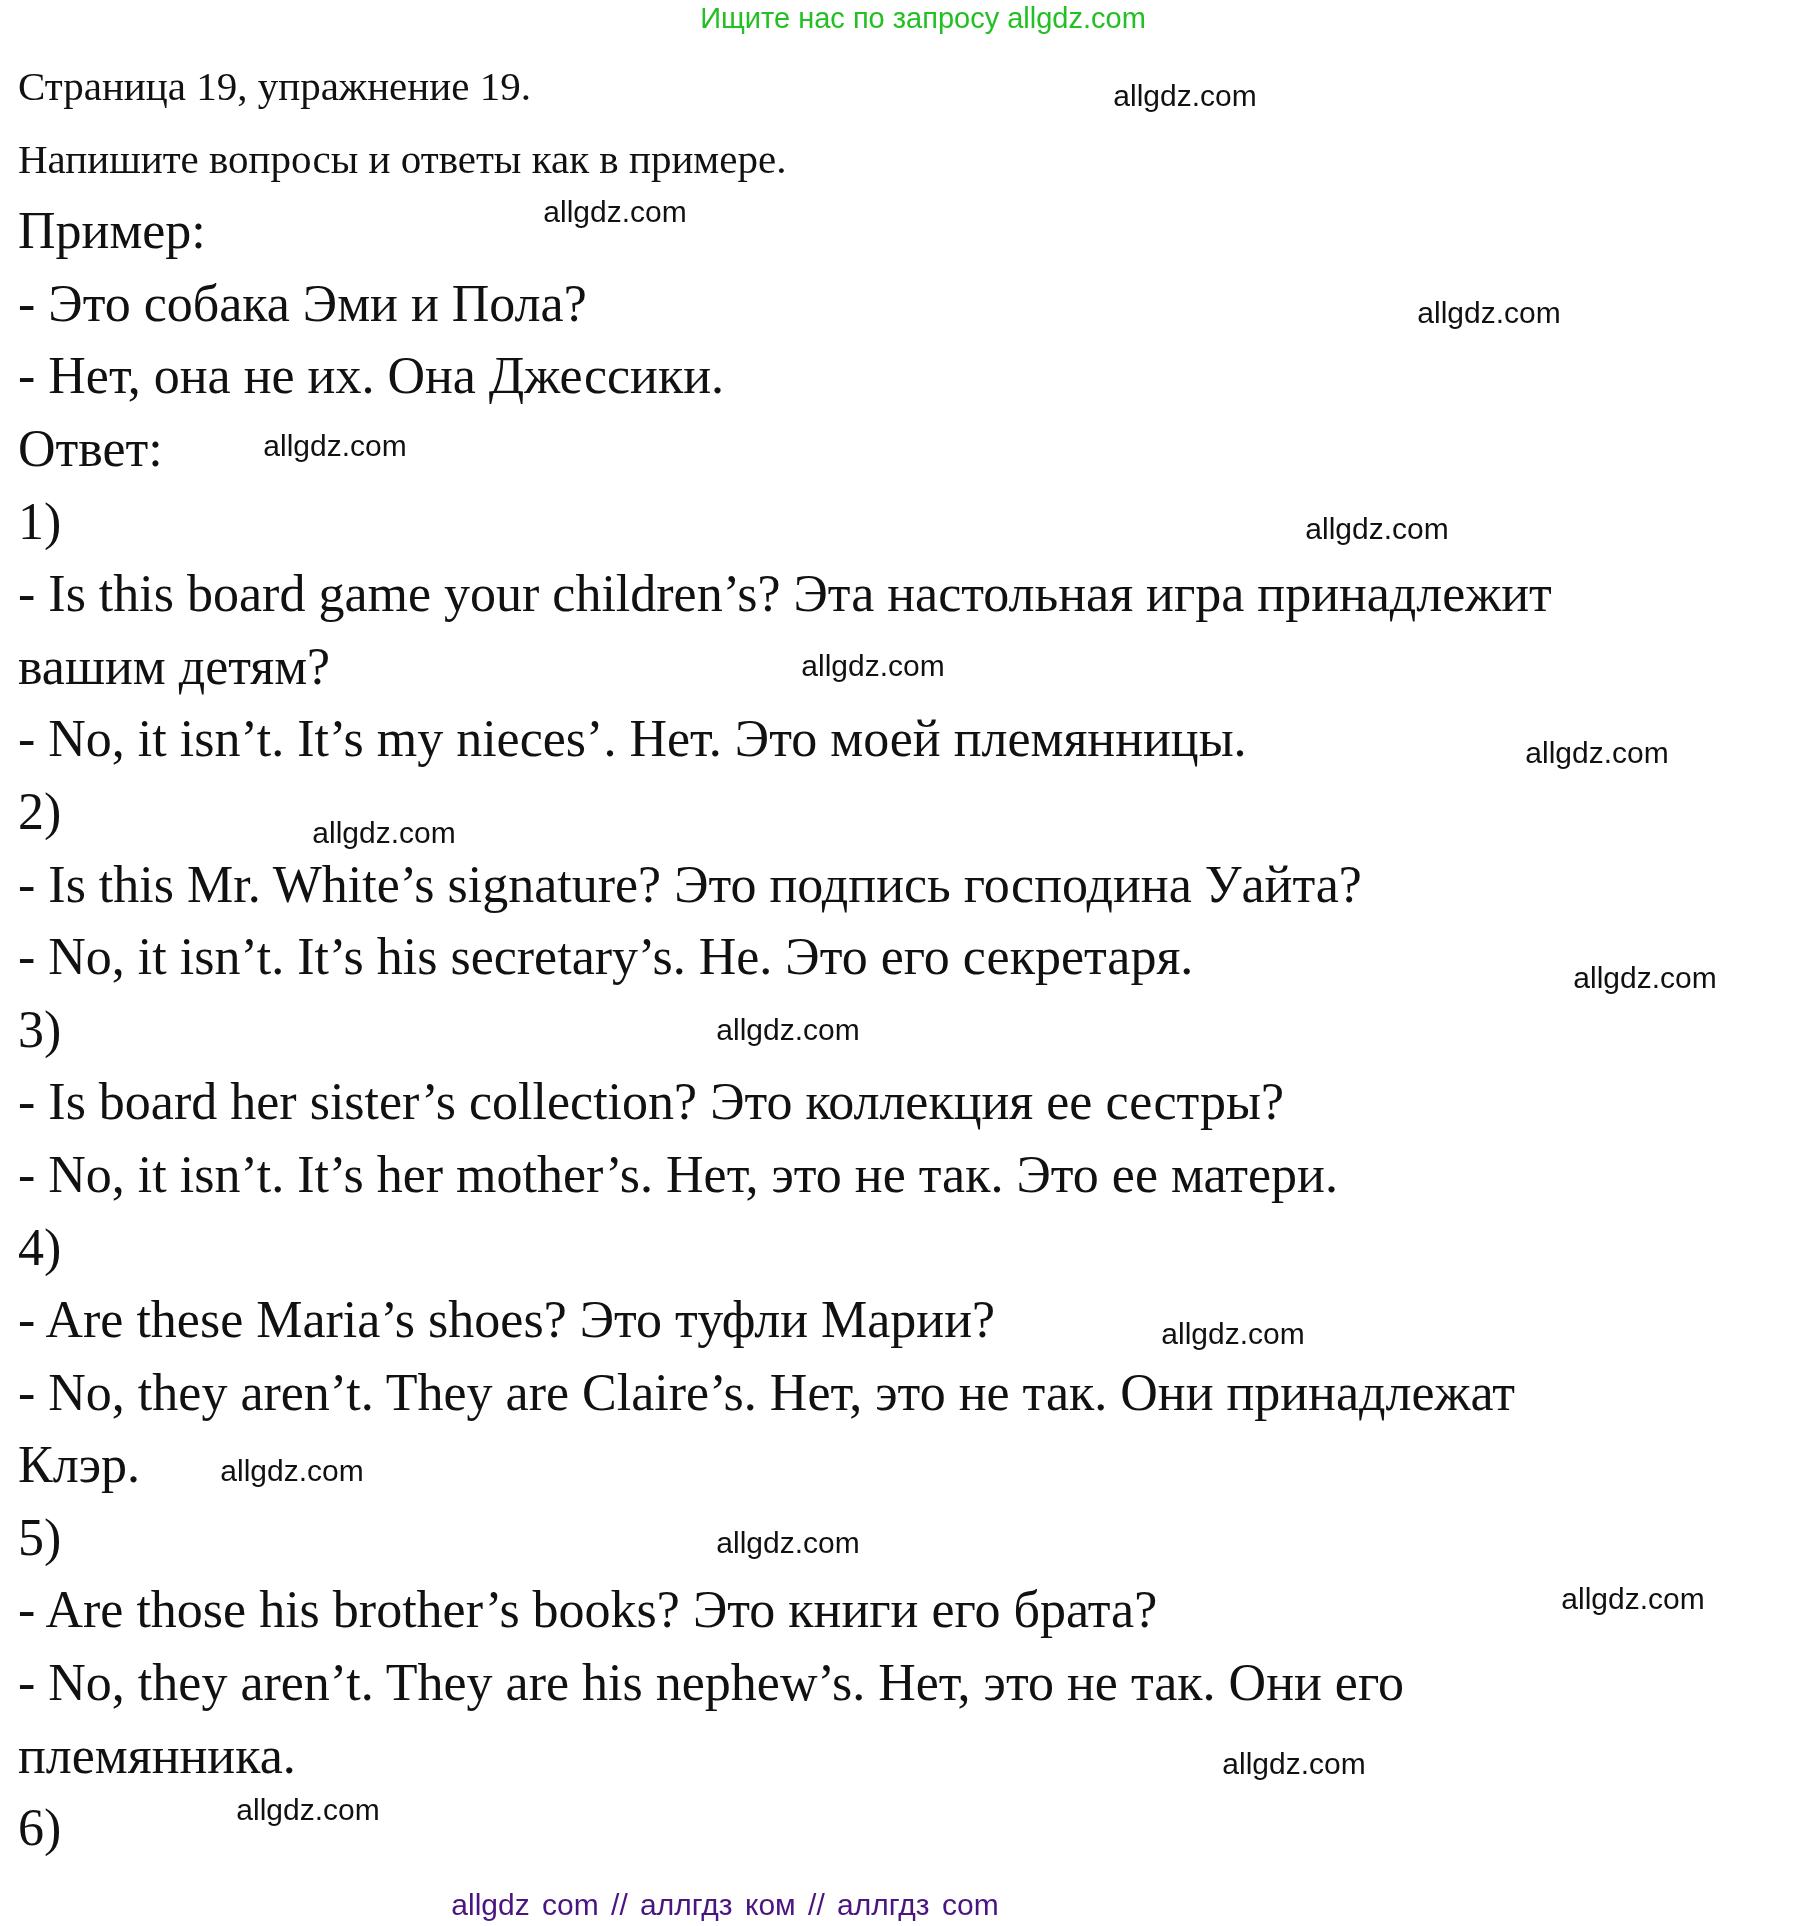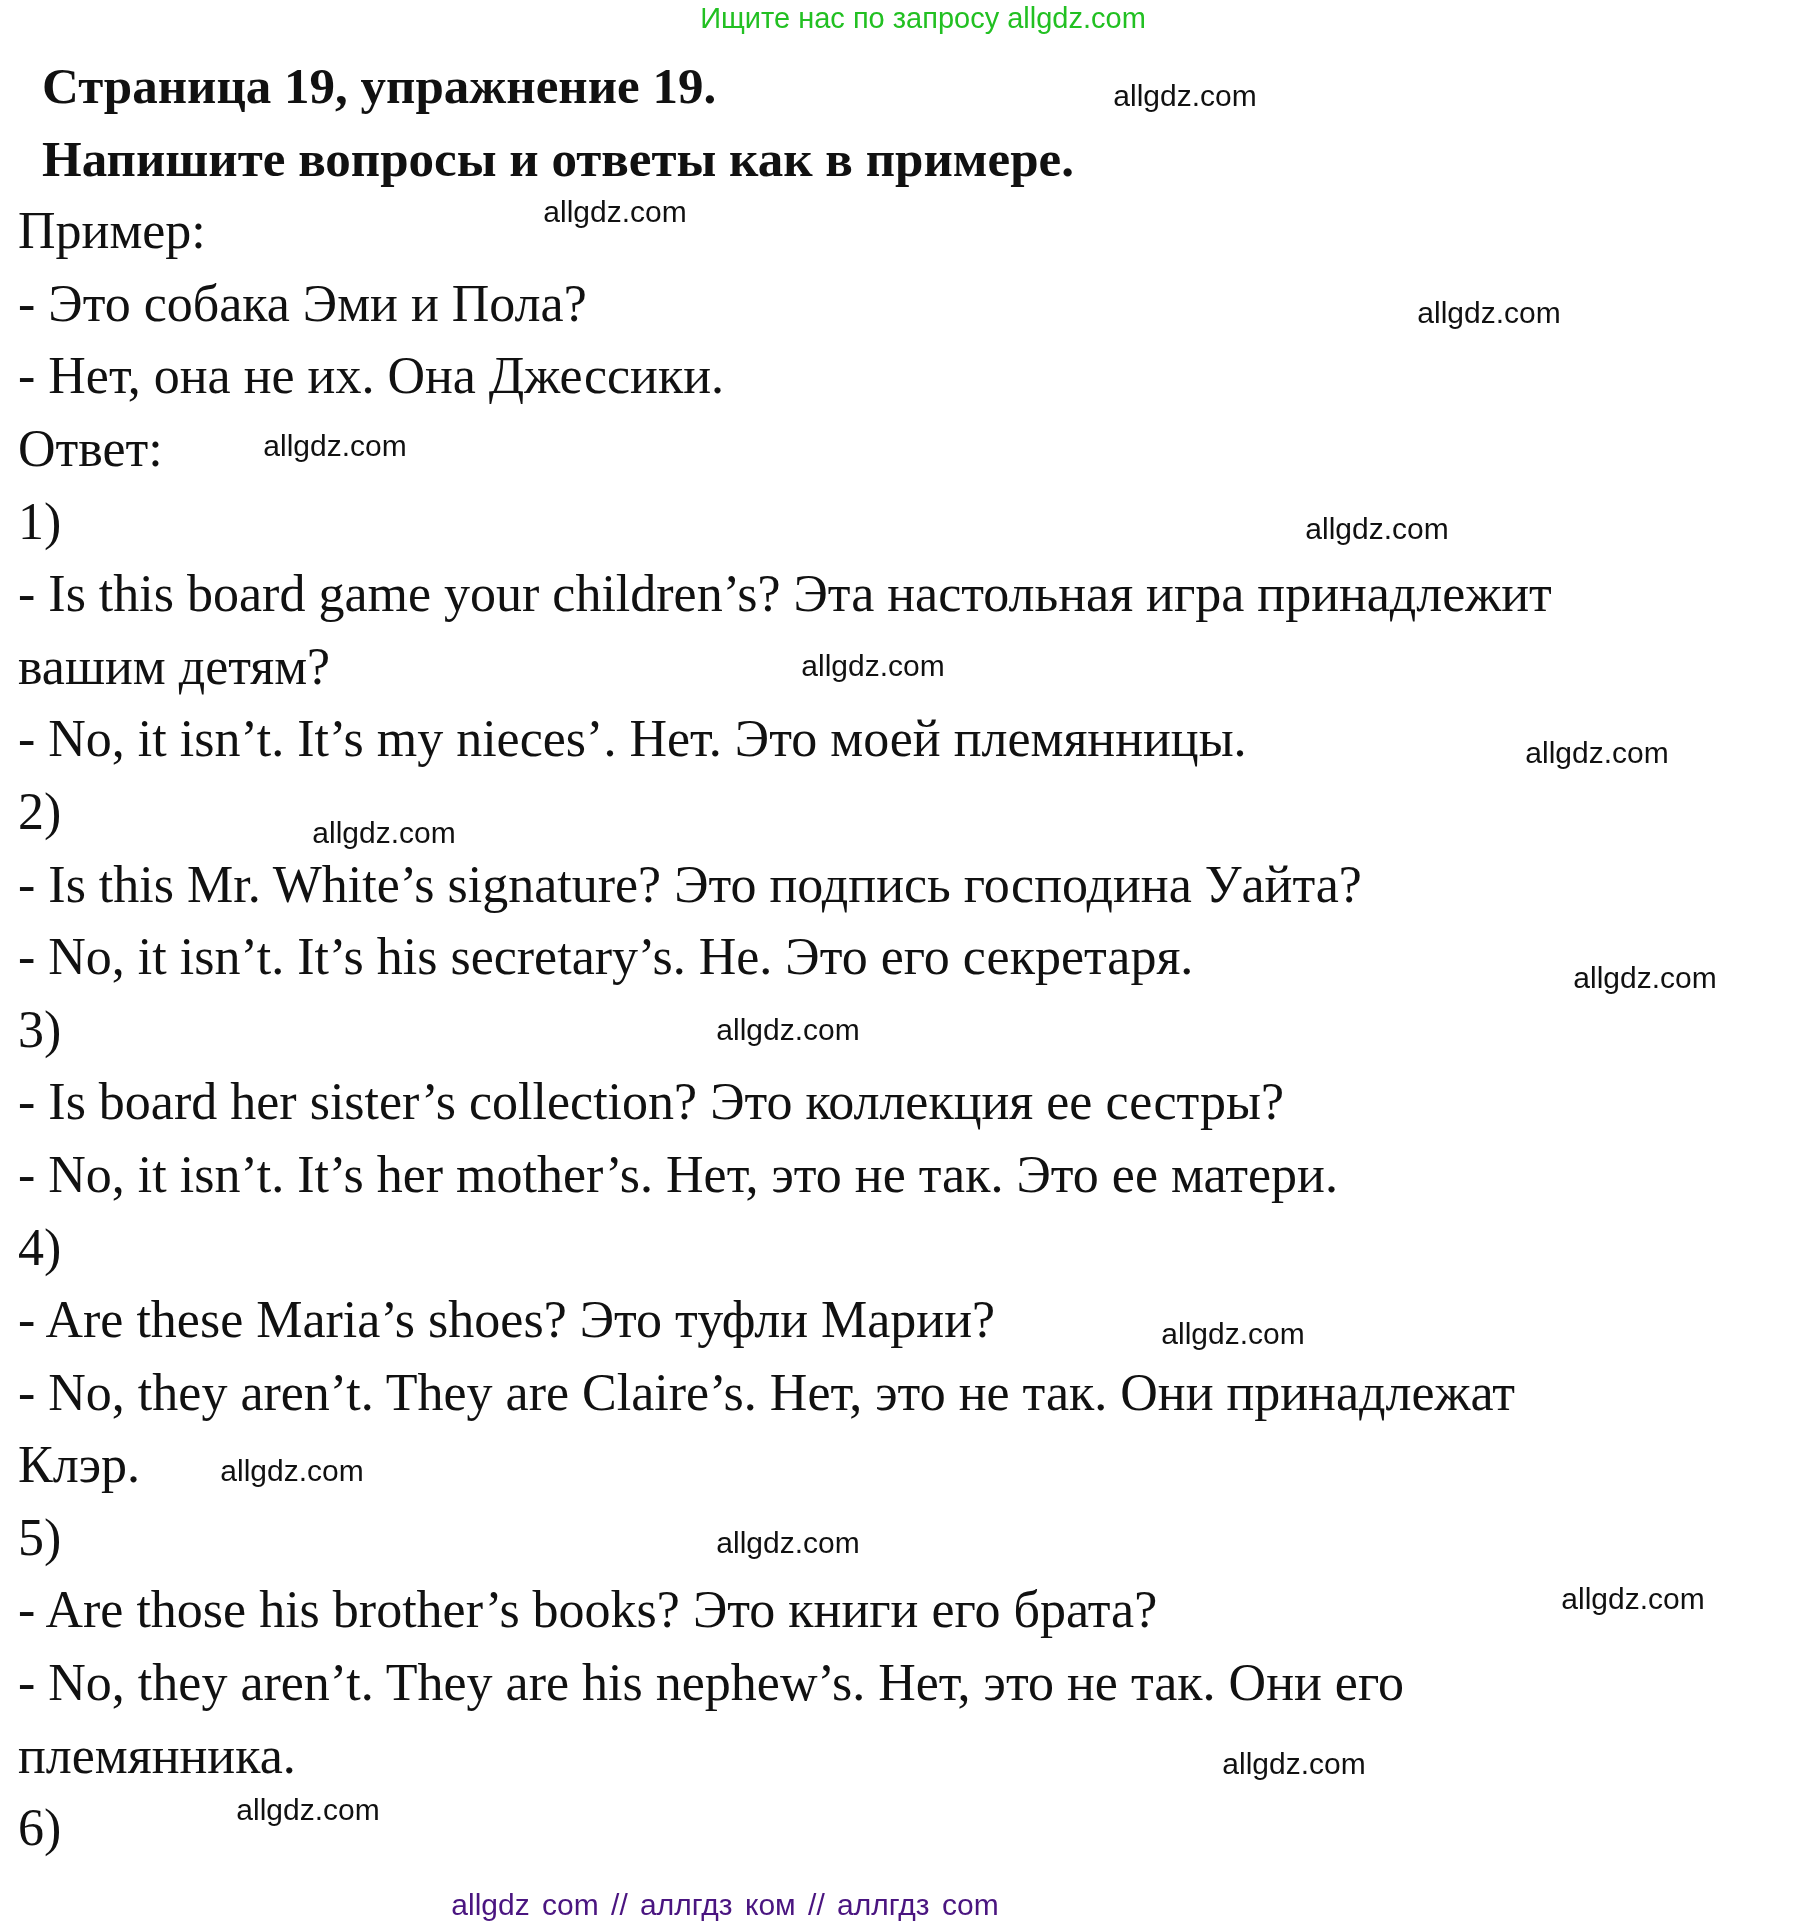--- a/index.html
+++ b/index.html
@@ -2,21 +2,21 @@
 <html><head>
 <meta charset="utf-8">
 <style>
   html, body { margin:0; padding:0; background:#ffffff; }
   body { width:1814px; height:1926px; position:relative; overflow:hidden; }
   .top-banner { position:absolute; top:2px; left:0; width:1814px; text-align:center;
     font-family:"Liberation Sans", sans-serif; font-size:29px; color:#22c022;padding-left:16px; }
   .content { position:absolute; left:18px; top:50px; width:1790px;
     font-family:"Liberation Serif", serif; color:#111; }
   .line { height:72.6px; line-height:72.6px; font-size:52px; white-space:nowrap; }
-  .h { font-weight:bold; font-size:51px;margin-left:24px; }
+  .h { font-weight:normal; font-size:41px; }
   .it { }
   .wm { position:absolute; font-family:"Liberation Sans", sans-serif; font-size:30px; color:#111;
     transform:translate(-50%,-50%); white-space:nowrap; }
   .footer { position:absolute; top:1888px; left:0; width:1450px; text-align:center;
     font-family:"Liberation Sans", sans-serif; font-size:30px; color:#4a1580; word-spacing:4px; }
 </style>
 </head>
 <body>
 
 <div class="top-banner">Ищите нас по запросу allgdz.com</div>

